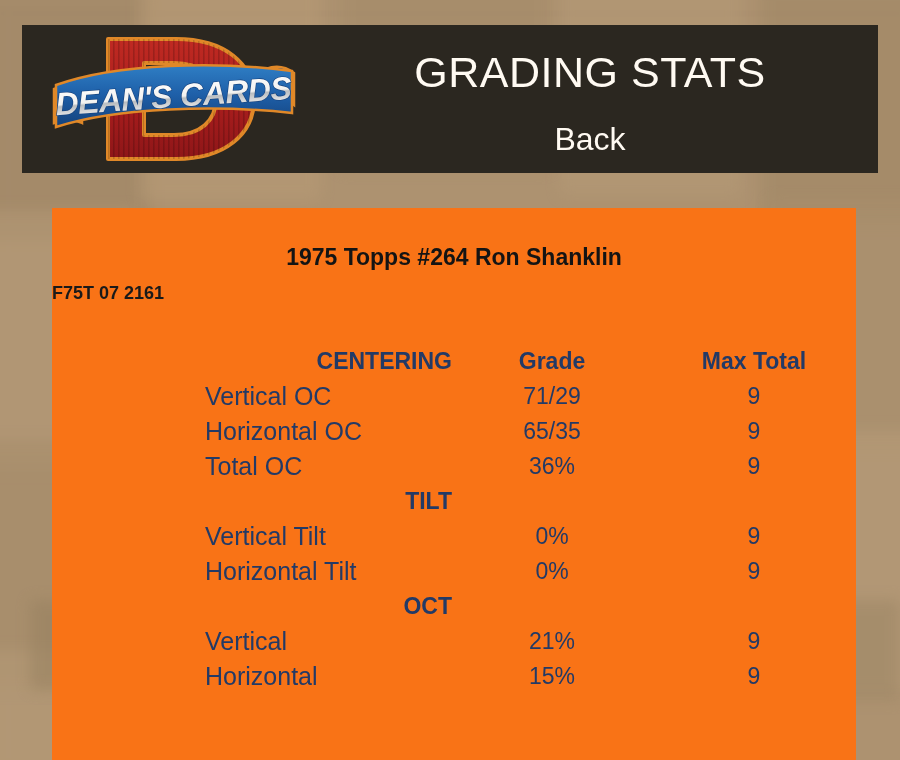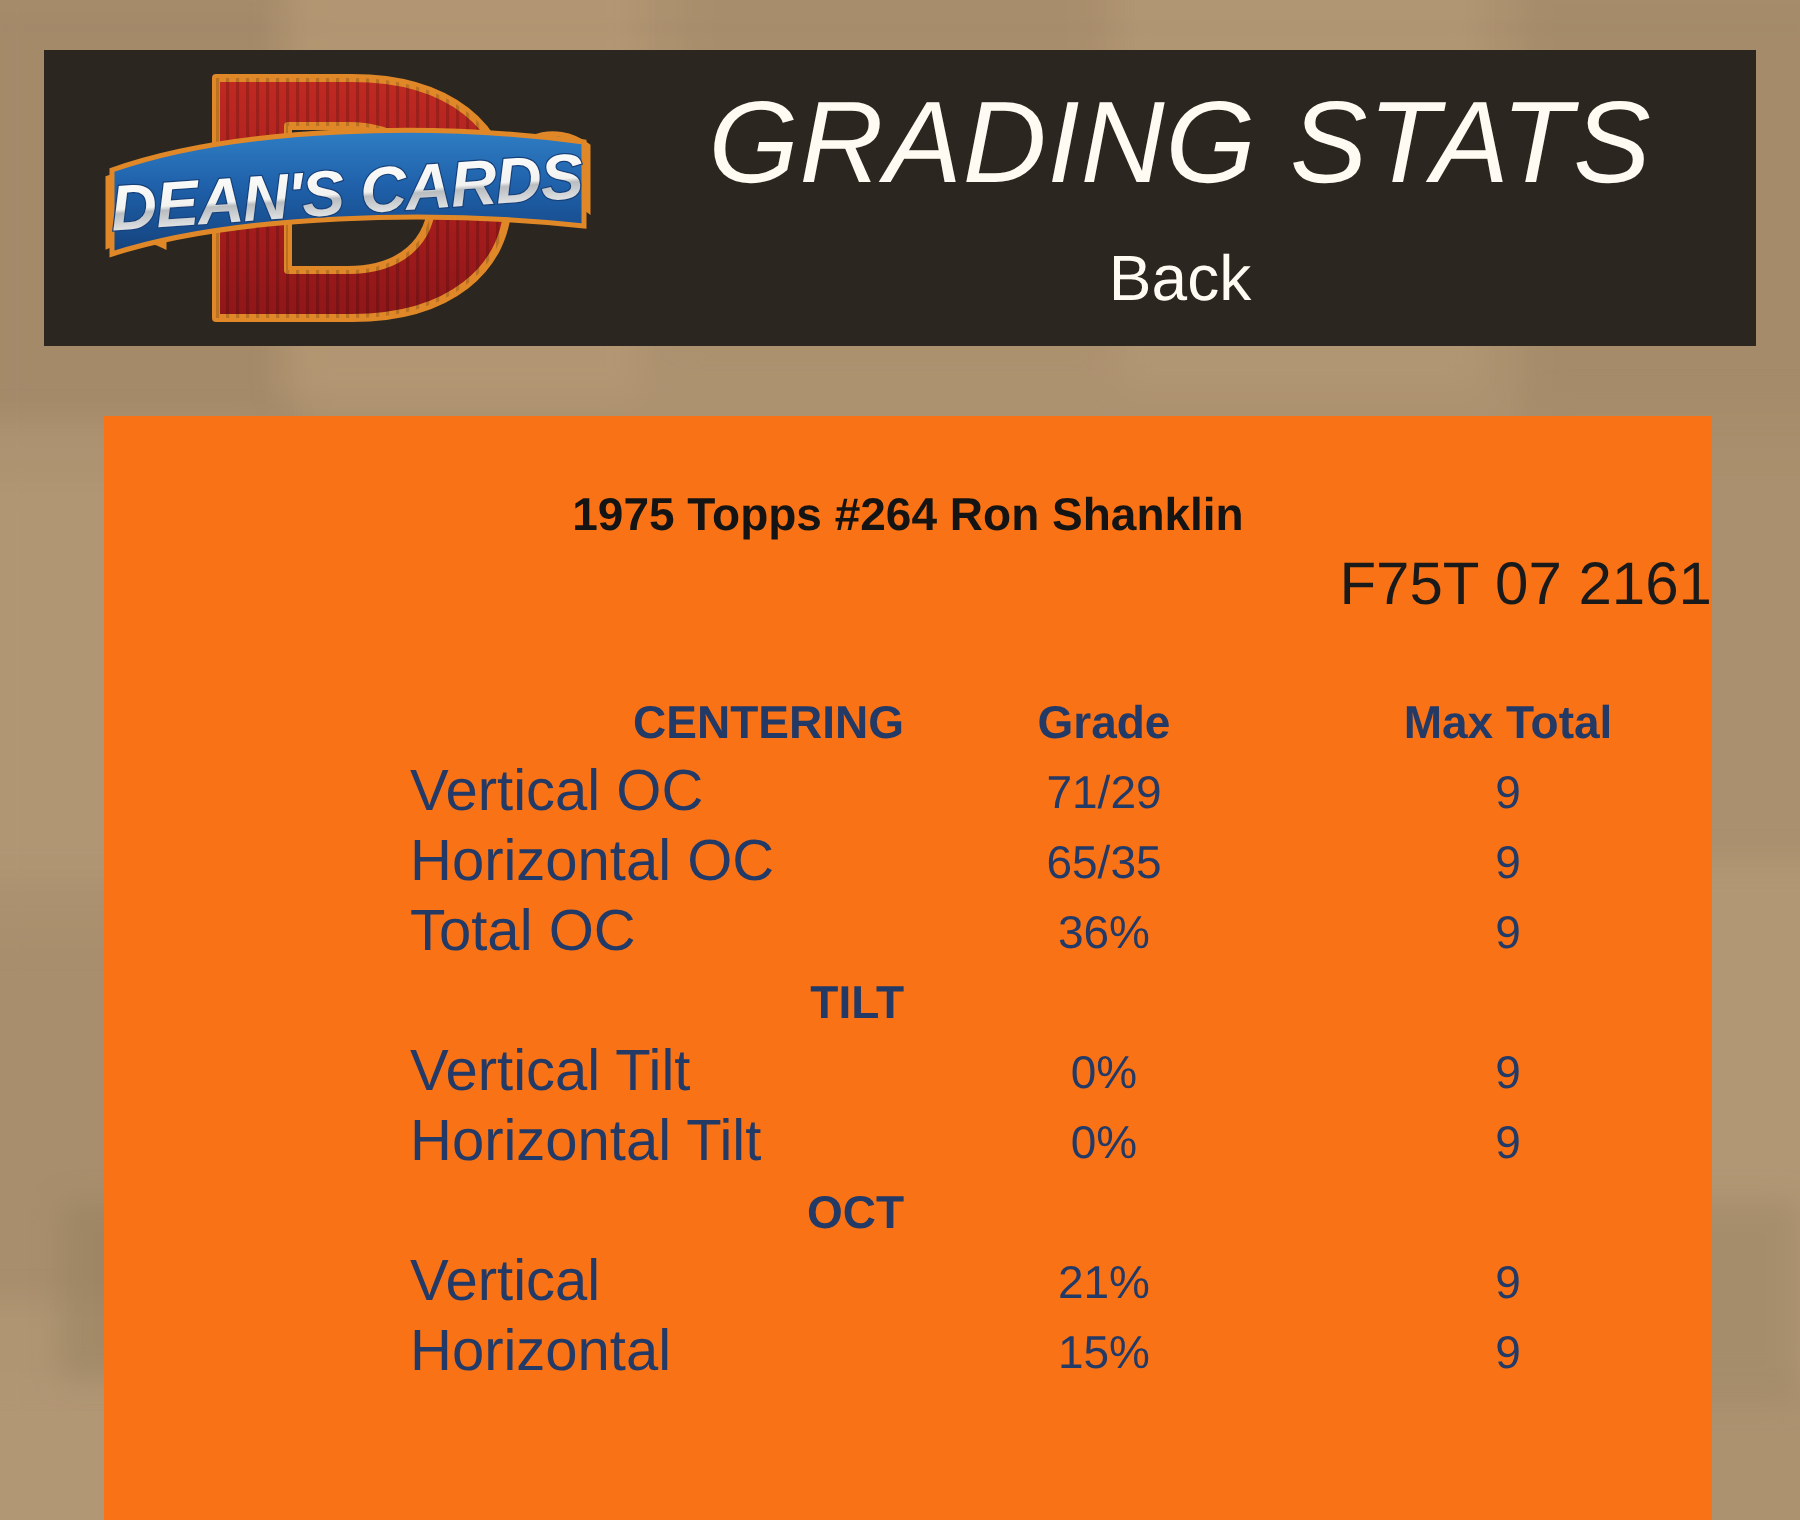--- a/index.html
+++ b/index.html
@@ -66,25 +66,24 @@
   
   #header-titles {
     position: absolute;
     left: 300px;
     right: 20px;
     top: 22px;
     text-align: center;
     color: #fffaf2;
   }
   #header-title {
-    font-size: 58px;
+    font-size: 43px;
     line-height: 50px;
     letter-spacing: .5px;
     font-weight: 400;
-    font-style: italic;
   }
   #header-subtitle {
     font-size: 32px;
     line-height: 44px;
     font-weight: 400;
     margin-top: 20px;
   }
 
   
   #panel {
@@ -100,24 +99,24 @@
 
   #card-heading {
     margin-top: 34px;
     text-align: center;
     color: #141414;
     font-size: 23px;
     font-weight: bold;
     line-height: 30px;
   }
   #card-subheading {
-    text-align: right;
+    text-align: left;
     color: #1a1a1a;
-    font-size: 30px;
-    font-weight: 400;
+    font-size: 18px;
+    font-weight: 700;
     line-height: 30px;
     margin-top: 6px;
   }
 
   
   #stats-table {
     margin-top: 36px;
     width: 100%;
     border-collapse: collapse;
     color: #233a66;
@@ -142,21 +141,21 @@
   }
   .hdr-col {
     text-align: center;
     font-size: 23px;
     font-weight: bold !important;
   }
 
   .row-label {
     text-align: left;
     padding-left: 153px !important;
-    font-size: 29px;
+    font-size: 25px;
   }
   .row-value,
   .row-grade {
     text-align: center;
     font-size: 23px;
   }
 </style>
 </head>
 <body>
 

